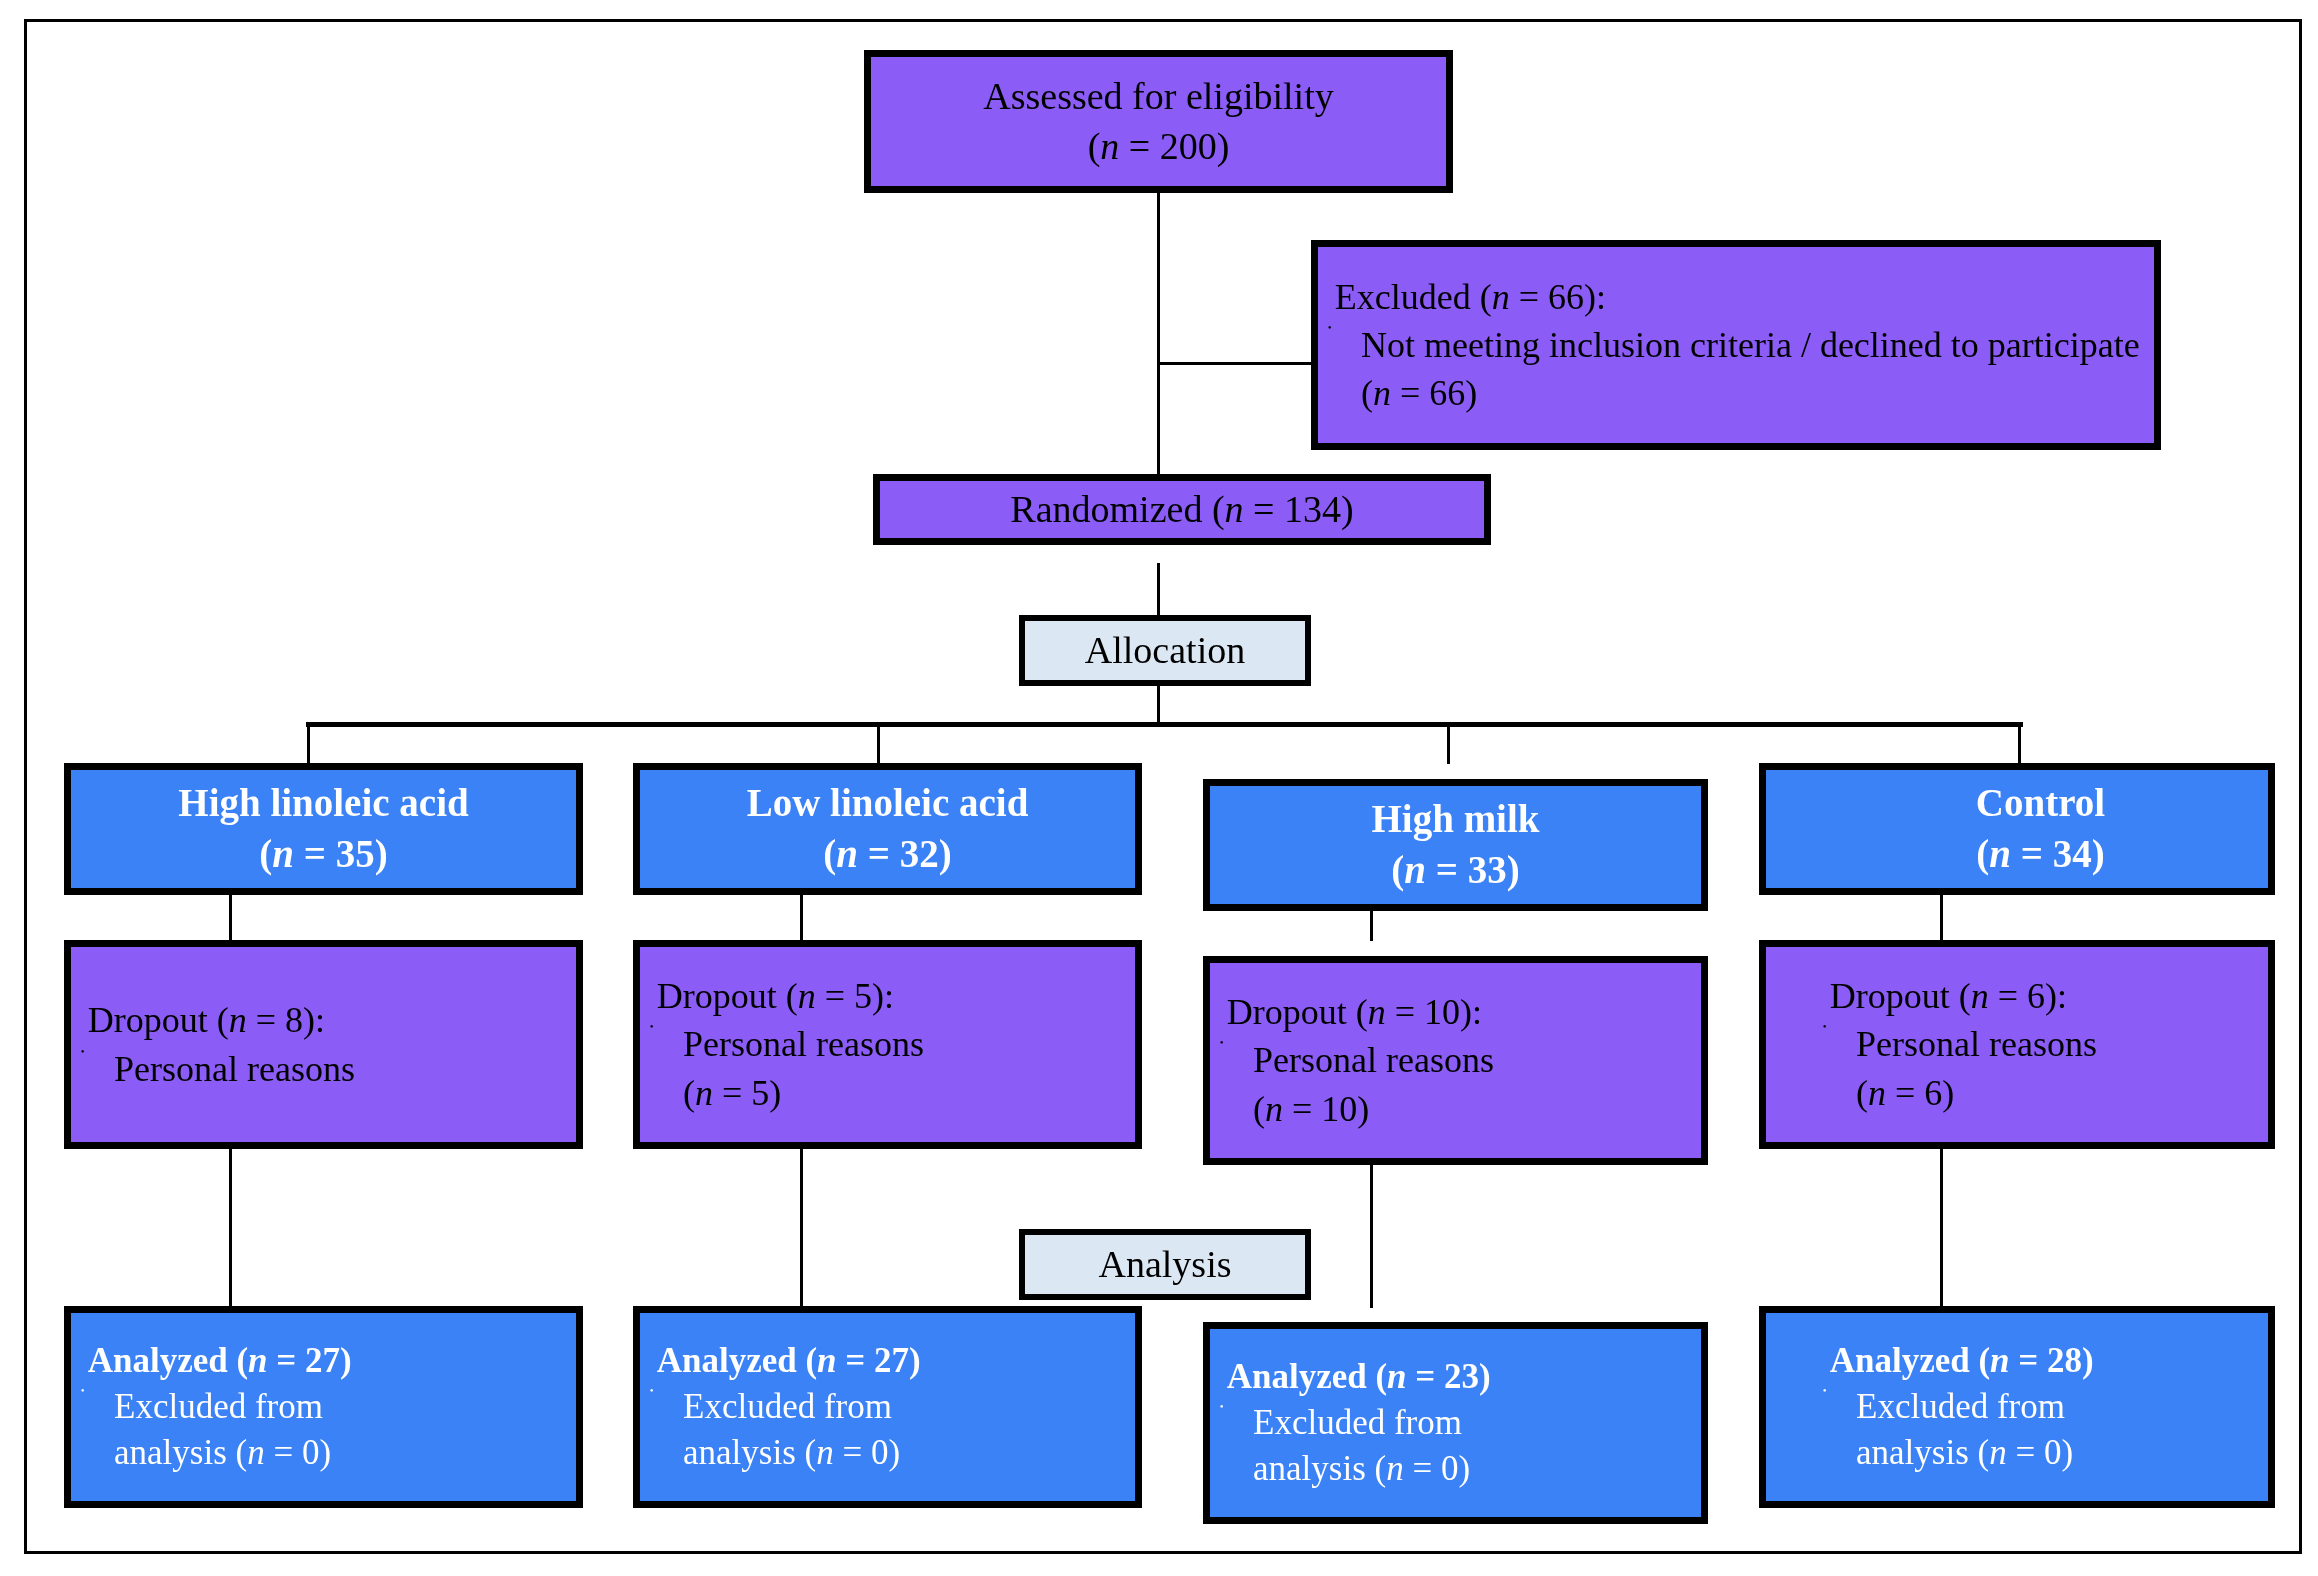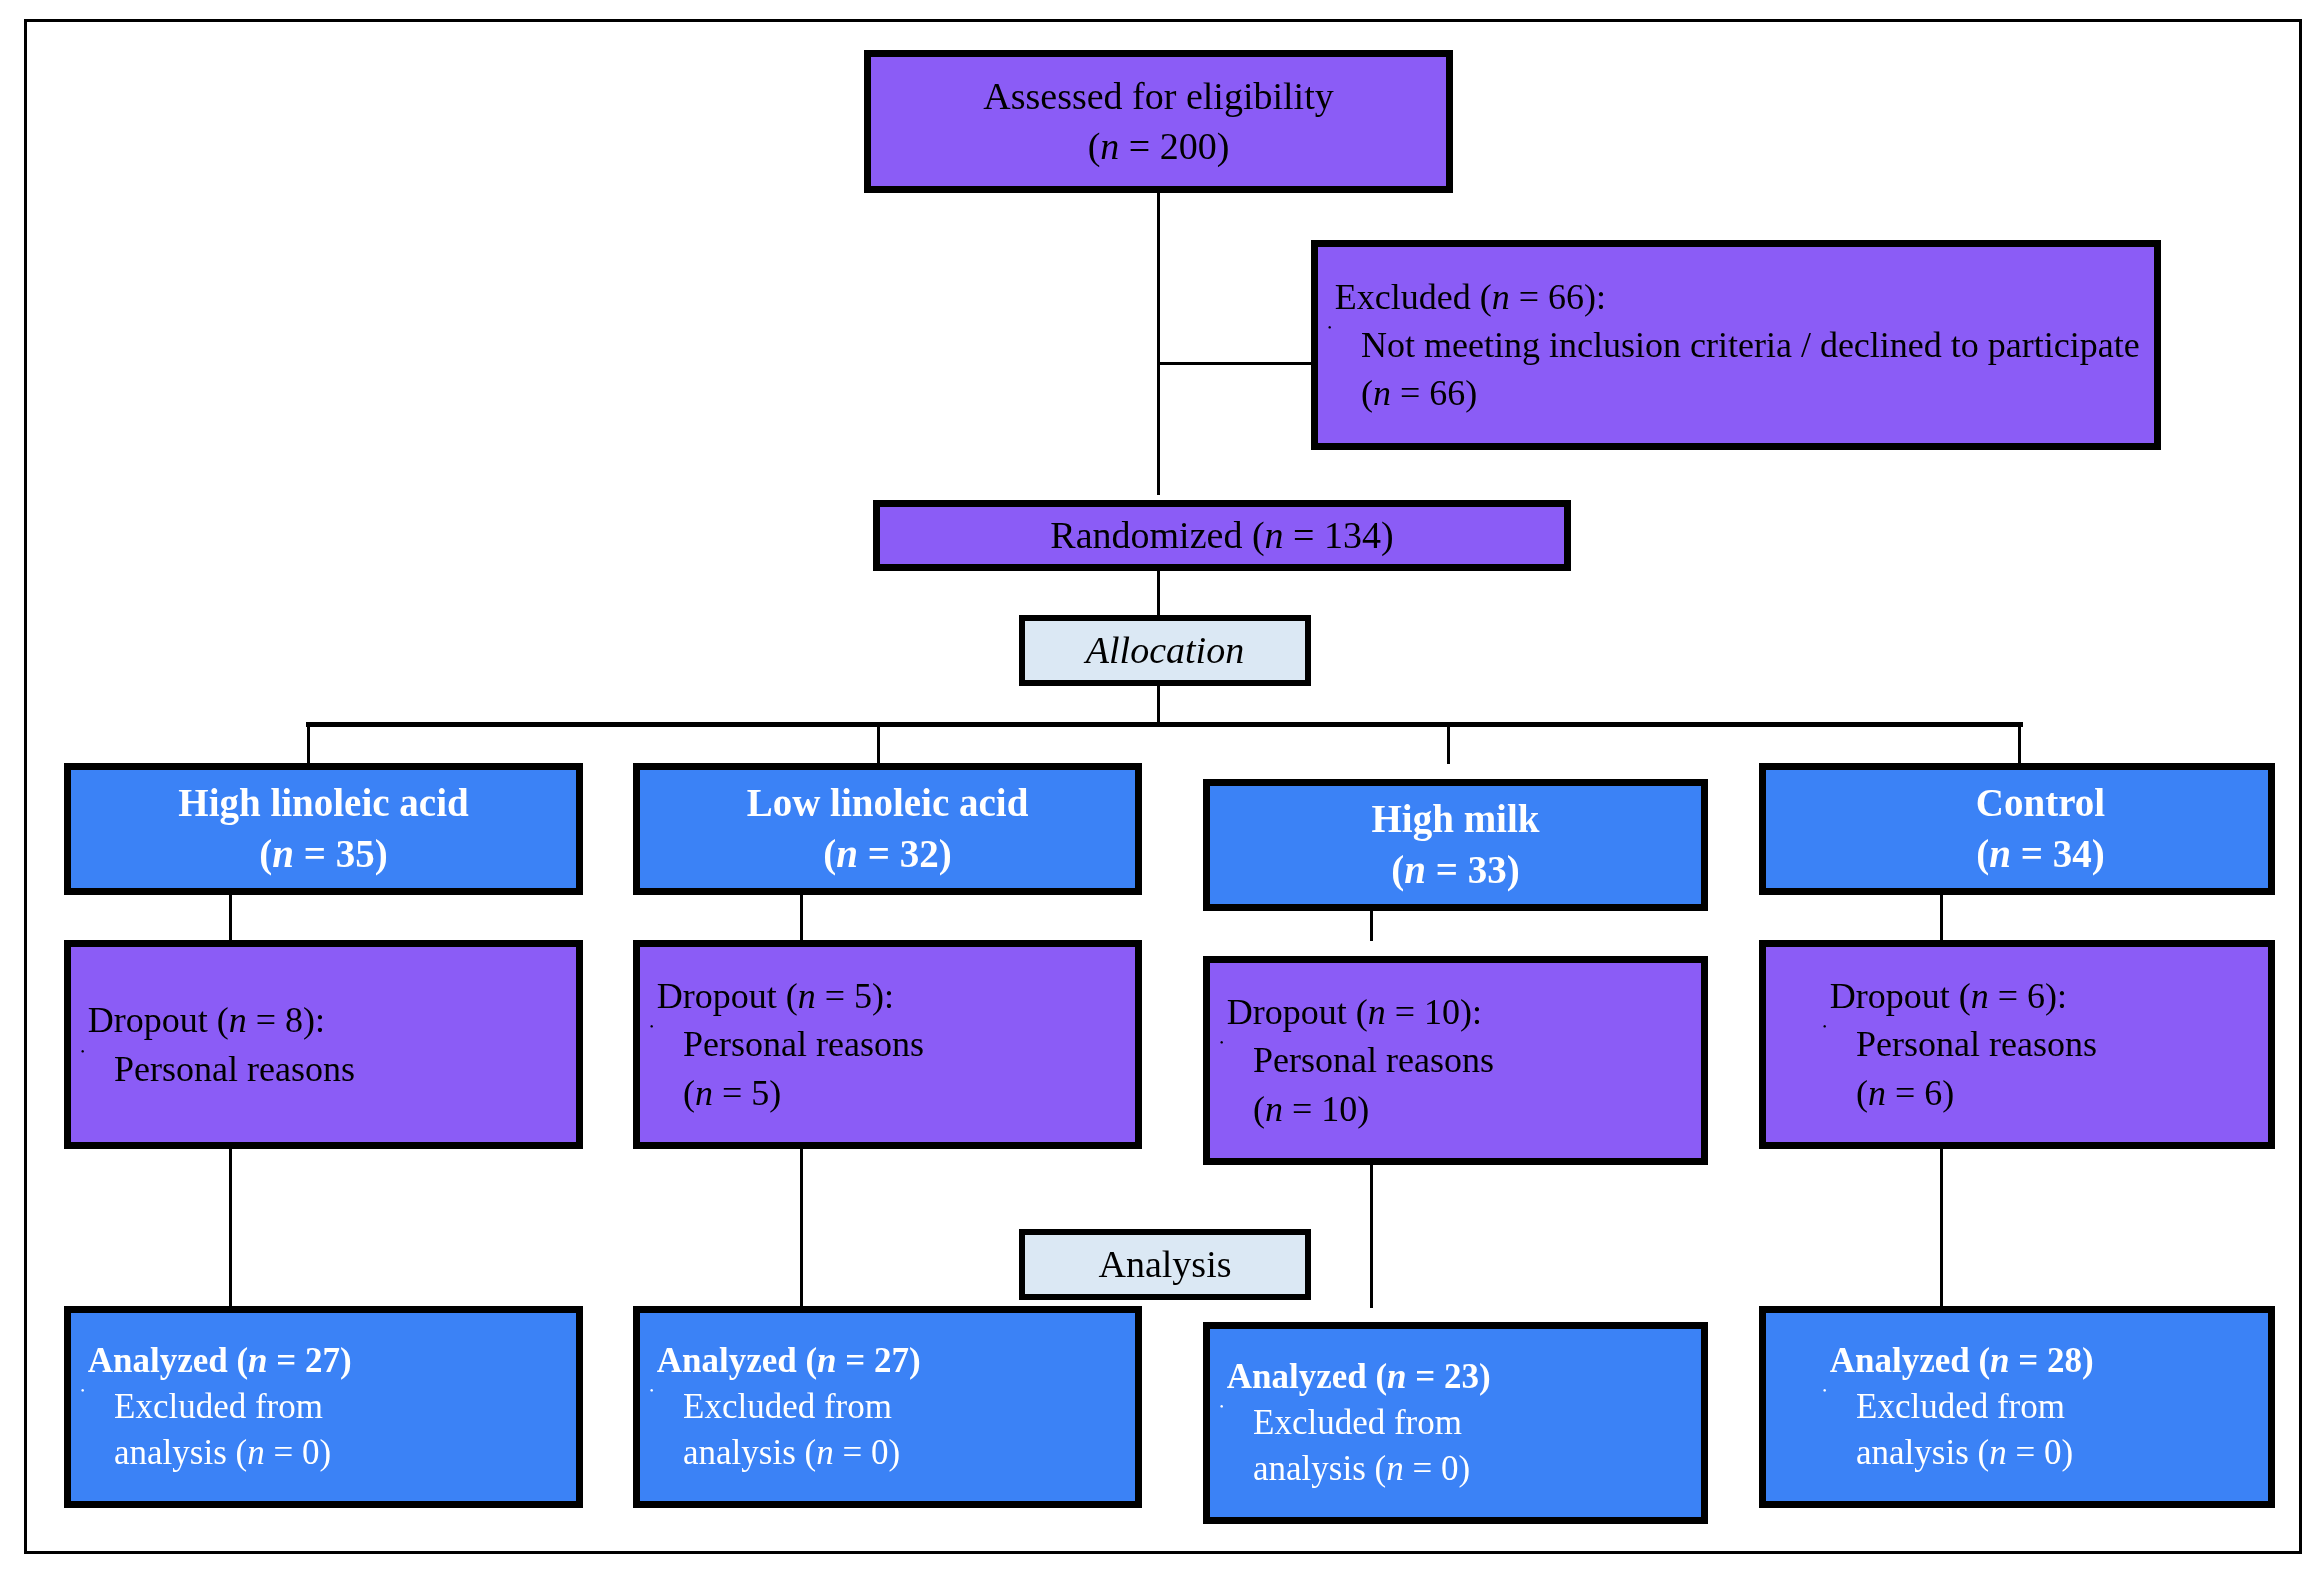--- a/index.html
+++ b/index.html
@@ -99,26 +99,25 @@
   }
 
   
   #node-assessed {
     left: 864px; top: 50px; width: 589px; height: 143px;
   }
   #node-excluded {
     left: 1311px; top: 240px; width: 850px; height: 210px; justify-content: center;
   }
   #node-randomized {
-    left: 873px; top: 500px; width: 698px; height: 71px;
+    left: 873px; top: 474px; width: 618px; height: 71px;
   }
   #node-allocation {
     left: 1019px; top: 615px; width: 292px; height: 71px;
     border-width: 6.3px;
-    font-style: italic;
   }
   #node-analysis {
     left: 1019px; top: 1196px; width: 292px; height: 71px;
     border-width: 6.3px;
     margin-top: 33px;
   }
 
   .grouphdr { top: 763px; height: 132px; }
   .dropout  { top: 940px; height: 209px; }
   .analyzed { top: 1306px; height: 202px; }

